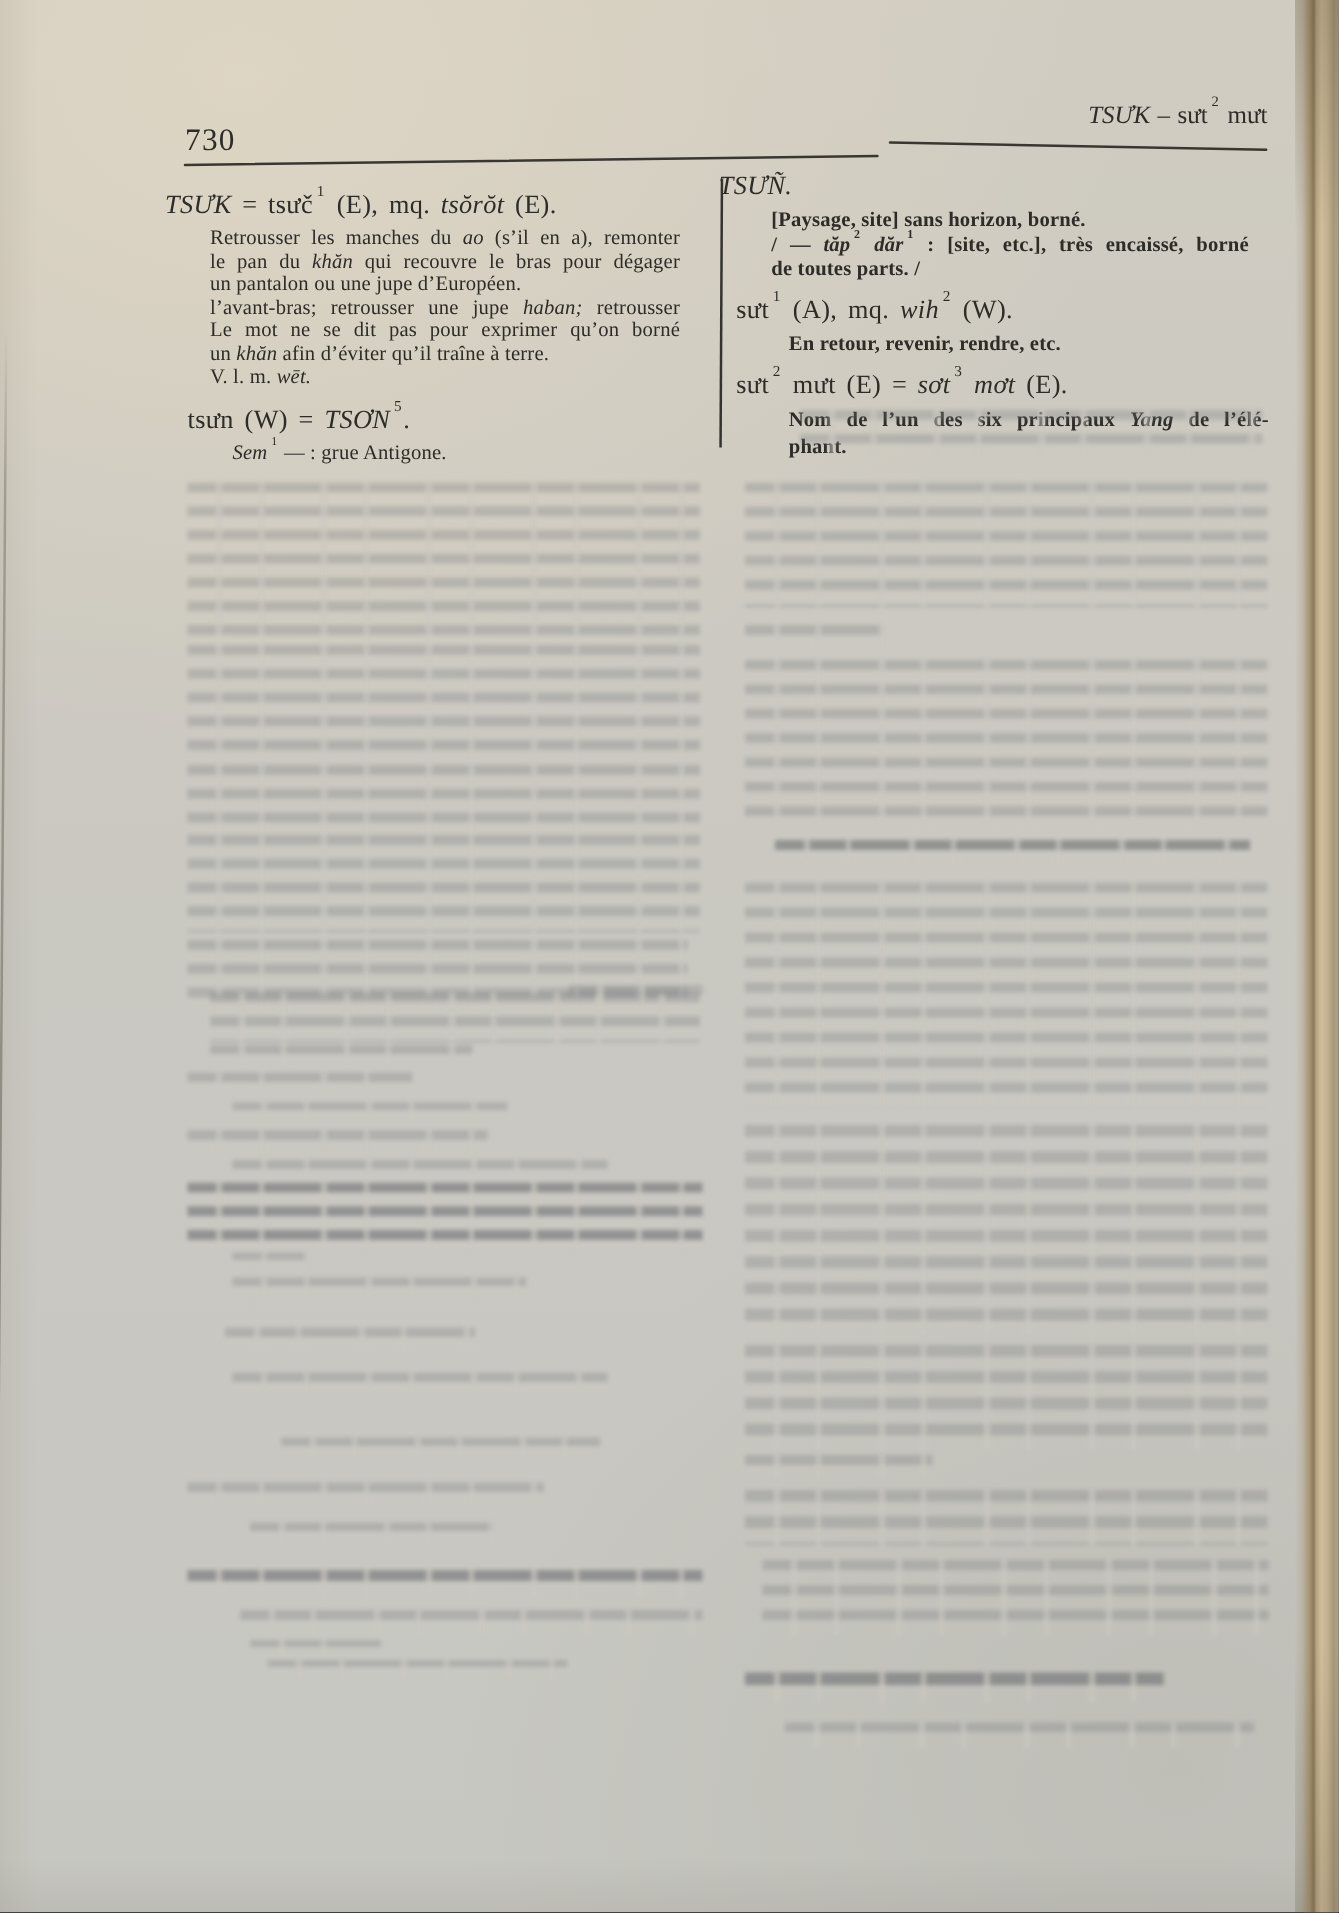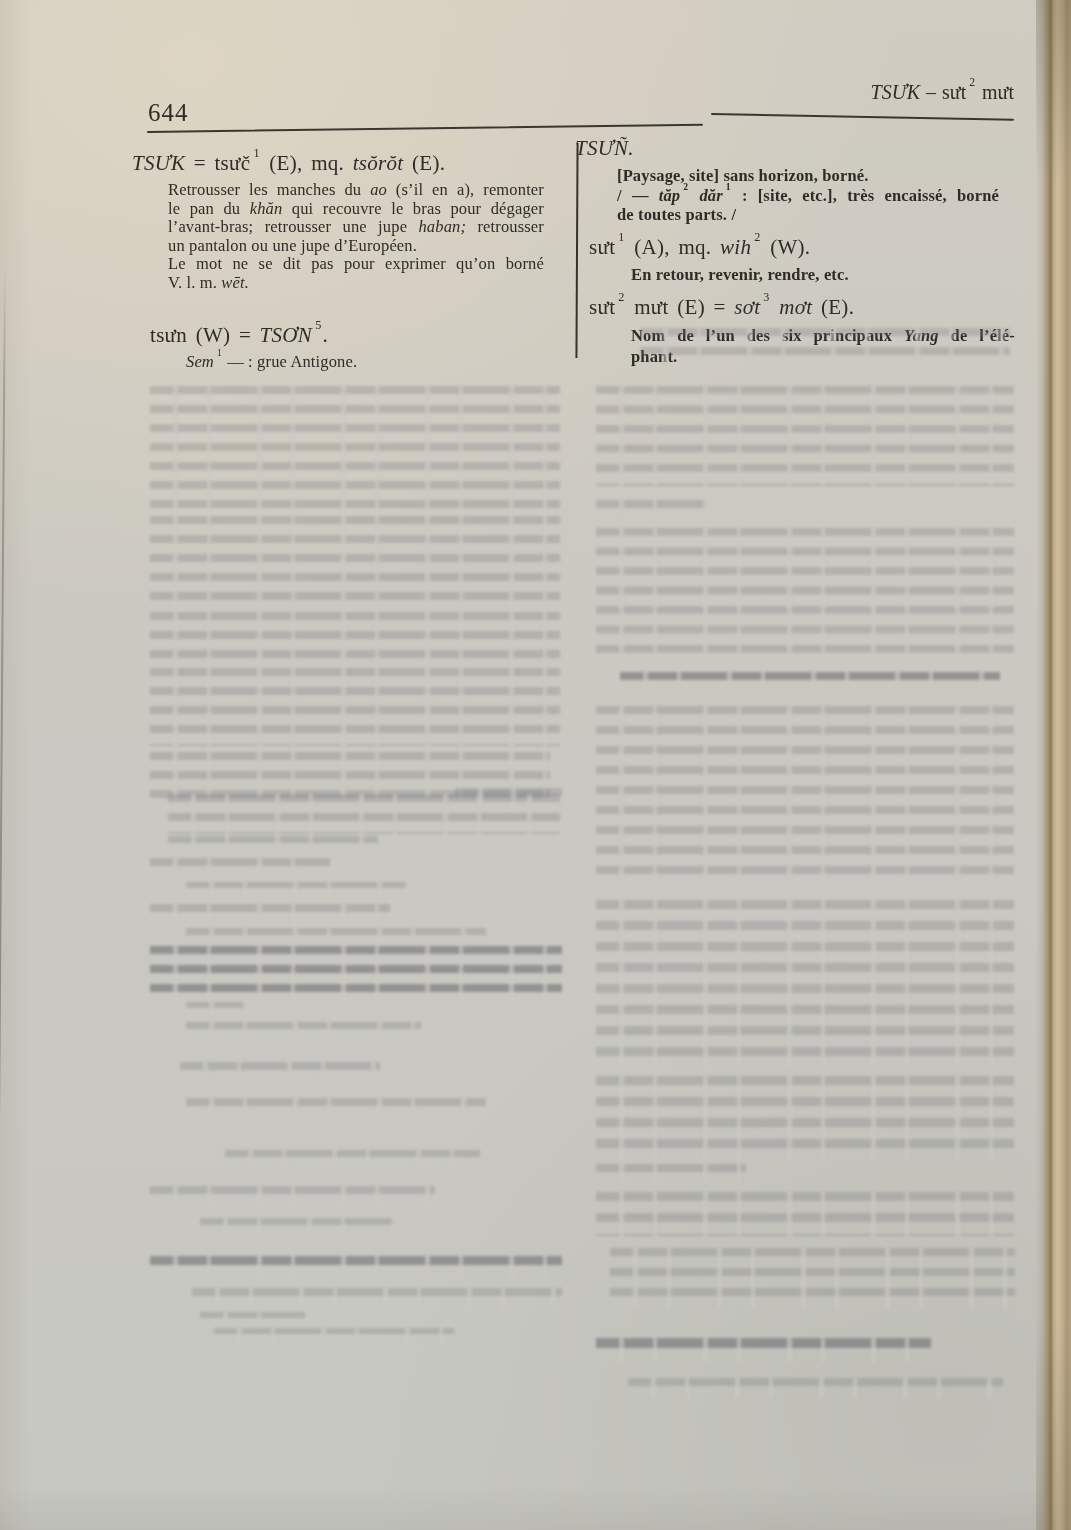--- a/index.html
+++ b/index.html
@@ -59,33 +59,34 @@
         rgba(203,201,194,0) 28px 57px, rgba(203,201,194,0.7) 57px 61px, rgba(203,201,194,0) 61px 84px),
       linear-gradient(180deg, var(--c,rgba(116,118,122,0.32)) 0 var(--t,8px), transparent var(--t,8px));
     background-size:auto, 100% var(--p,20px);}
   .bleed.dark{--c:rgba(90,92,98,0.55);}
 </style>
 </head>
 <body>
 
 <div class="page">
 
-  <div class="page-number">644</div>
+  <div class="page-number">730</div>
   <div class="running-header"><span class="it">TSƯK</span><span> – sưt</span><sup>2</sup><span> mưt</span></div>
   <div class="rule rule-left"></div>
   <div class="rule rule-right"></div>
   <div class="col-divider"></div>
 
   <section class="entry colL colL-e1">
     <div class="hw"><span class="it">TSƯK</span><span> = tsưč</span><sup>1</sup><span> (E), mq. </span><span class="it">tsŏrŏt</span><span> (E).</span></div>
     <div class="ln ind j"><span>Retrousser les manches du </span><span class="it">ao</span><span> (s’il en a), remonter</span></div>
     <div class="ln ind j"><span>le pan du </span><span class="it">khăn</span><span> qui recouvre le bras pour dégager</span></div>
+    <div class="ln ind"><span>un pantalon ou une jupe d’Européen.</span></div>
     <div class="ln ind j"><span>l’avant-bras; retrousser une jupe </span><span class="it">haban;</span><span> retrousser</span></div>
-    <div class="ln ind"><span>un pantalon ou une jupe d’Européen.</span></div>
     <div class="ln ind j"><span>Le mot ne se dit pas pour exprimer qu’on borné</span></div>
+    <div class="ln ind"><span>un </span><span class="it">khăn</span><span> afin d’éviter qu’il traîne à terre.</span></div>
     <div class="ln ind"><span>V. l. m. </span><span class="it">wēt.</span></div>
   </section>
 
   <section class="entry colL colL-e2">
     <div class="hw"><span>tsưn (W) = </span><span class="it">TSƠN</span><sup>5</sup><span>.</span></div>
     <div class="ln ind"><span class="it">Sem</span><sup>1</sup><span> — : grue Antigone.</span></div>
   </section>
 
   <section class="entry colR colR-e1">
     <div class="hw"><span class="it">TSƯÑ.</span></div>

